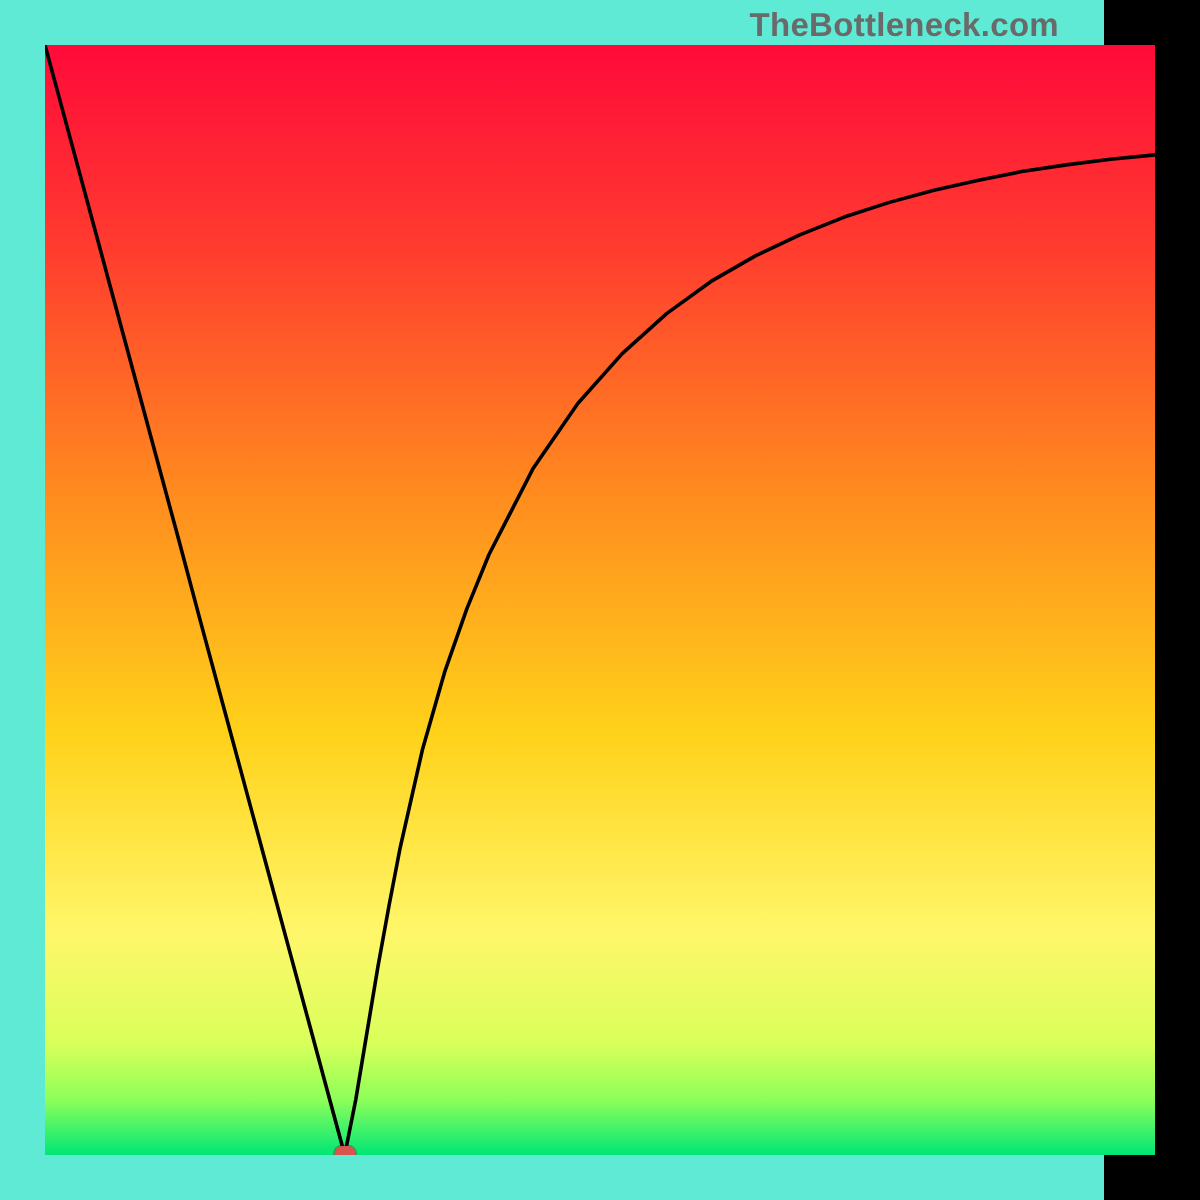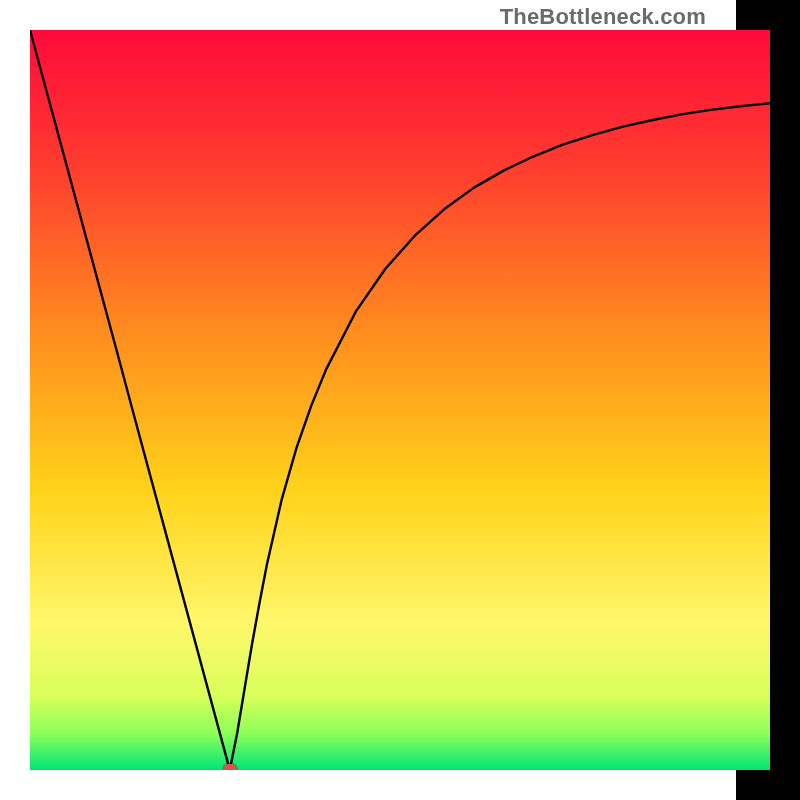--- a/index.html
+++ b/index.html
@@ -9,21 +9,21 @@
     height: 800px;
     background: #000;
     overflow: hidden;
   }
   .frame {
     position: absolute;
     left: 0;
     top: 0;
     width: 736px;
     height: 800px;
-    background: #ffffff;
+    background: #5eead4;
   }
   .plot-area {
     position: absolute;
     left: 30px;
     top: 30px;
     width: 740px;
     height: 740px;
     overflow: hidden;
   }
   .gradient {

